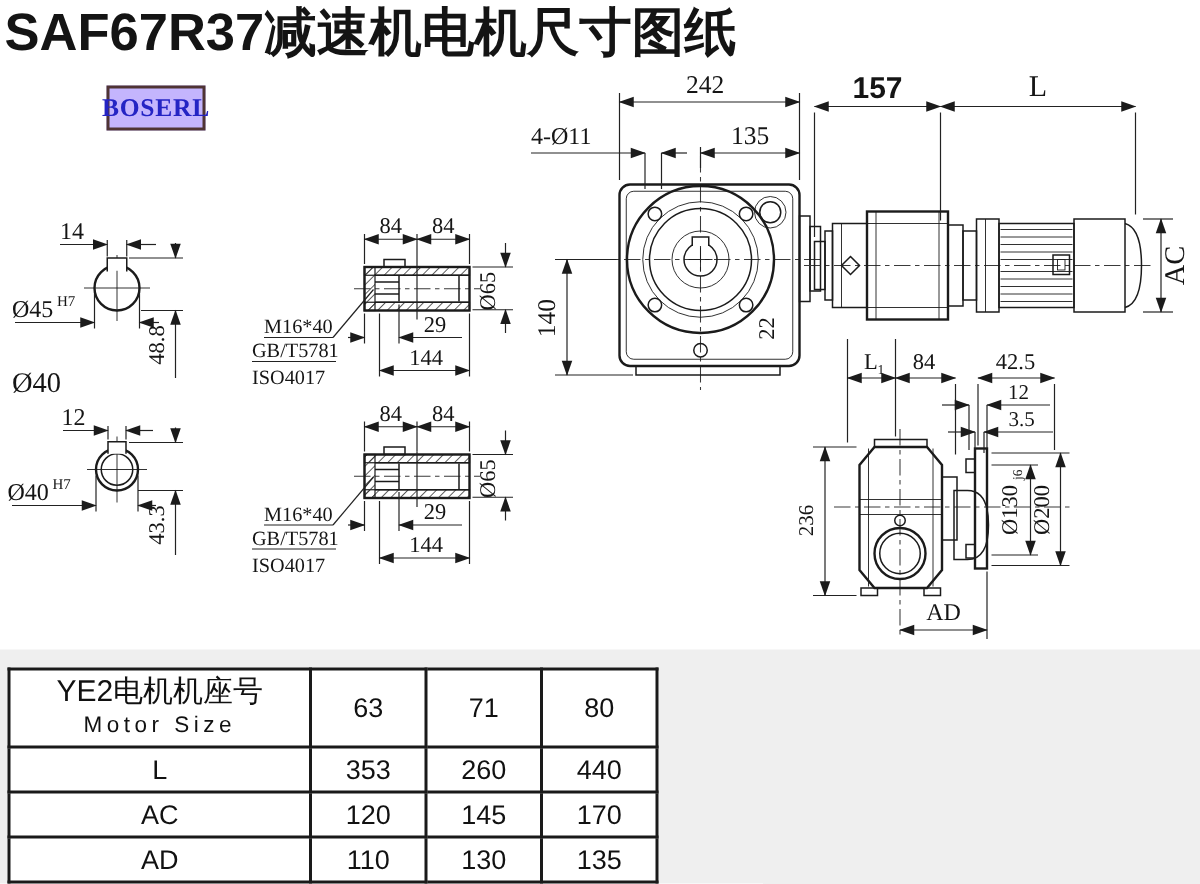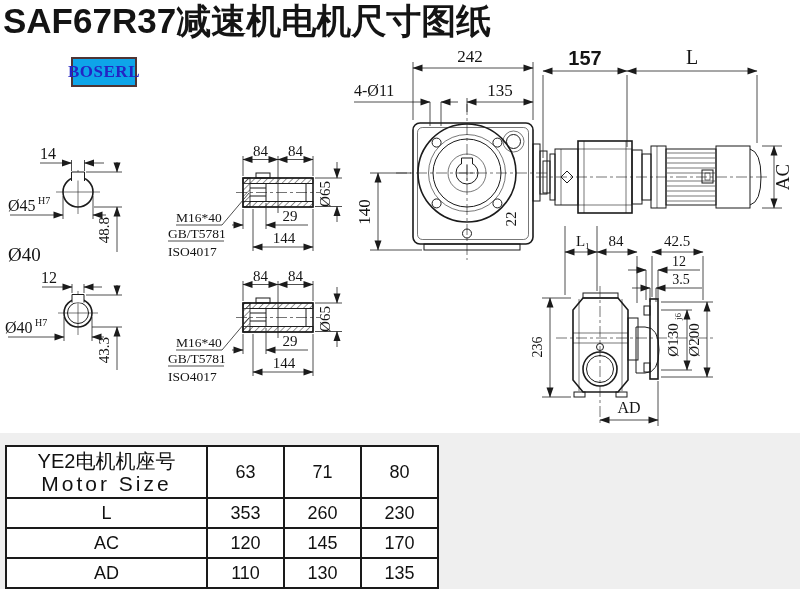--- a/index.html
+++ b/index.html
@@ -1,18 +1,18 @@
 <!DOCTYPE html>
 <html><head>
 <meta charset="utf-8">
 <style>
   html,body{margin:0;padding:0;}
   body{width:800px;height:589px;position:relative;background:#ffffff;font-family:"Liberation Sans",sans-serif;overflow:hidden;}
   #title{position:absolute;left:3px;top:-2px;font-size:35px;font-weight:bold;color:#141414;letter-spacing:0px;white-space:nowrap;}
-  #logo{position:absolute;left:71px;top:57px;width:62px;height:26px;border:2px solid #4f3434;background:#0ea5e9;
+  #logo{position:absolute;left:71px;top:57px;width:62px;height:26px;border:2px solid #4f3434;background:#c4b5fd;
         display:flex;align-items:center;justify-content:center;
         font-family:"Liberation Serif",serif;font-size:17px;font-weight:bold;color:#2424c4;letter-spacing:0.5px;}
   #bottomband{position:absolute;left:0;top:433px;width:800px;height:156px;background:#efefef;}
   svg{position:absolute;left:0;top:0;}
   .ol{stroke:#1b1b1b;stroke-width:1.6;fill:none;}
   .ol2{stroke:#1b1b1b;stroke-width:1;fill:none;}
   .thin{stroke:#1b1b1b;stroke-width:0.6;fill:none;}
   .dim{stroke:#222;stroke-width:0.8;fill:none;}
   .cl{stroke:#3a3a3a;stroke-width:0.7;fill:none;stroke-dasharray:11 3 3 3;}
   .wfill{fill:#ffffff;}
@@ -20,21 +20,21 @@
   .d15{font-size:15px;} .d16{font-size:16px;} .d17{font-size:17px;} .d14{font-size:14px;}
   .d13{font-size:13.5px;} .sup{font-size:10px;} .sub{font-size:9px;}
   .bold-sans{font-family:"Liberation Sans",sans-serif;font-weight:bold;font-size:20px;}
   .serif20{font-size:20px;} .serif19{font-size:19px;}
   #spec-table{position:absolute;left:5px;top:445px;border-collapse:collapse;background:#ffffff;padding-left:46px;}
   #spec-table td,#spec-table th{border:2px solid #1a1a1a;text-align:center;vertical-align:middle;color:#111;font-weight:normal;}
   #spec-table .c0{width:197px;} #spec-table .cn{width:73px;font-size:18px;}
   #spec-table tr{height:30px;}
   #spec-table tr.hrow{height:52px;}
   .hcn{font-size:20px;line-height:24px;}
-  .hen{font-size:21px;letter-spacing:3px;line-height:22px;}
+  .hen{font-size:15px;letter-spacing:3px;line-height:22px;}
 </style>
 </head>
 <body>
 
 <div id="bottomband"></div>
 <div id="title">SAF67R37减速机电机尺寸图纸</div>
 <div id="logo">
     <span>BOSERL</span>
   </div>
 
@@ -362,21 +362,21 @@
       <div class="hen">Motor Size</div>
     </th>
     <th class="cn">63</th>
     <th class="cn">71</th>
     <th class="cn">80</th>
   </tr>
   <tr>
     <td class="c0 cn">L</td>
     <td class="cn">353</td>
     <td class="cn">260</td>
-    <td class="cn">230</td>
+    <td class="cn">440</td>
   </tr>
   <tr>
     <td class="c0 cn">AC</td>
     <td class="cn">120</td>
     <td class="cn">145</td>
     <td class="cn">170</td>
   </tr>
   <tr>
     <td class="c0 cn">AD</td>
     <td class="cn">110</td>

